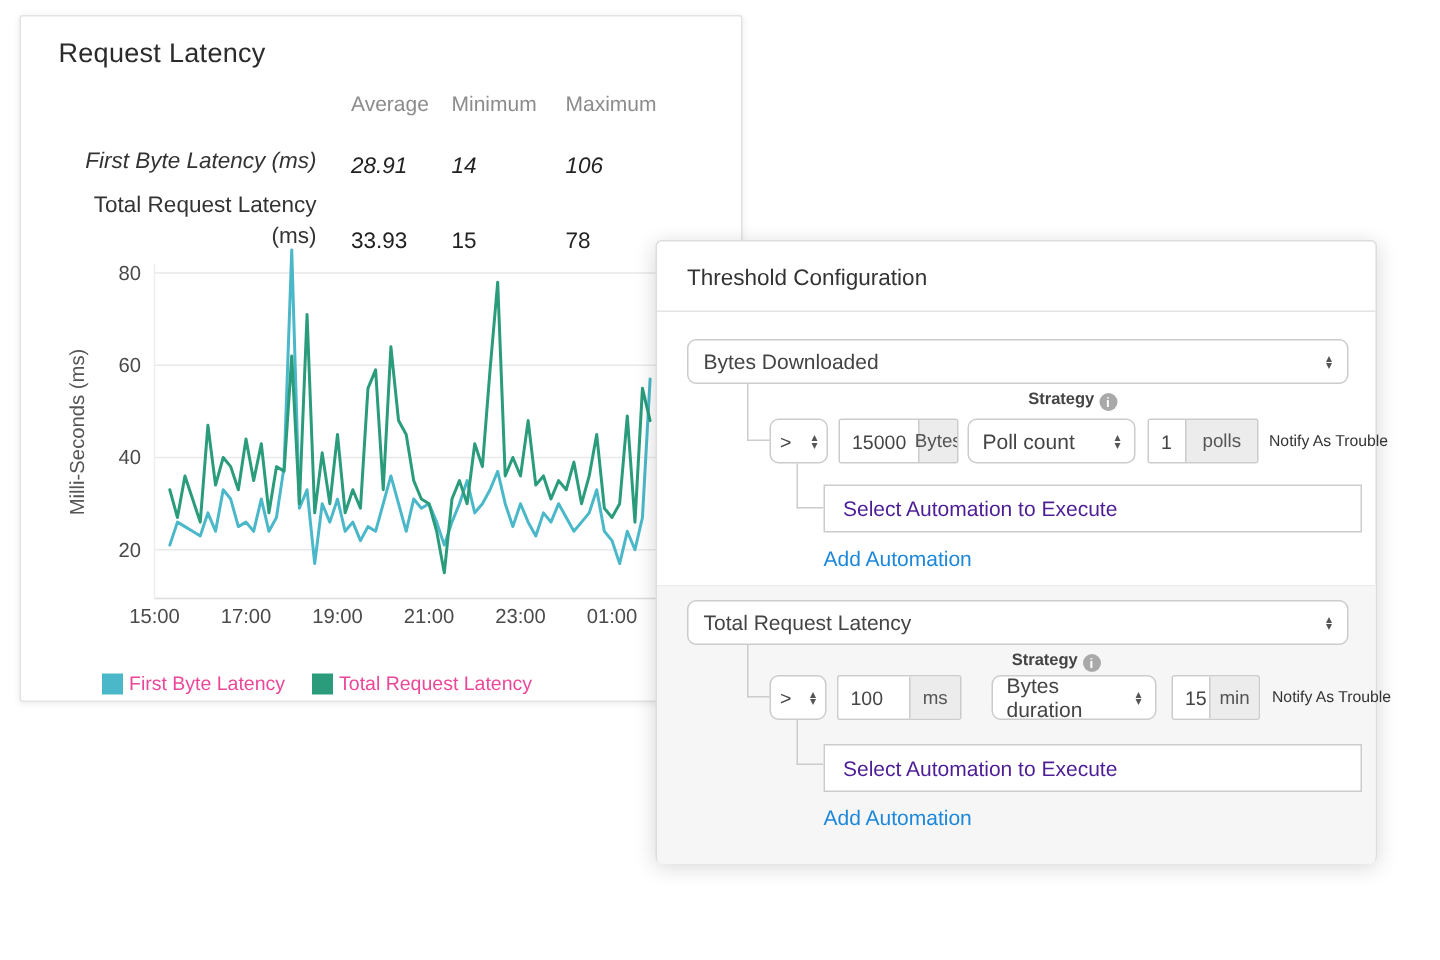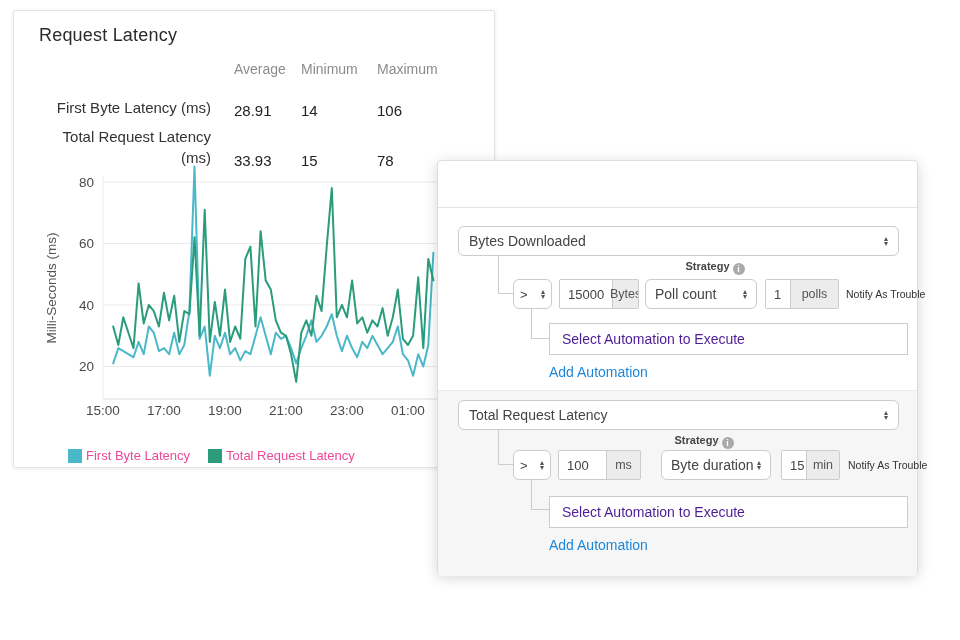--- a/index.html
+++ b/index.html
@@ -8,21 +8,21 @@
   
   .latency-card {
     position:absolute; left:13px; top:10px; width:482px; height:458px;
     background:#fff; border:1px solid #e3e3e3; border-radius:2px;
     box-shadow:0 1px 5px rgba(0,0,0,.08); z-index:1;
   }
   .latency-title { position:absolute; left:25px; top:14px; font-size:18px; color:#2b2b2b; font-weight:500; letter-spacing:.2px; }
   .lat-table { position:absolute; left:25px; top:42px; width:440px; }
   .lat-row { display:flex; align-items:flex-end; }
   .lat-row.hdr { height:24px; }
-  .lat-row.r1 { height:36px; margin-top:6px; }
+  .lat-row.r1 { height:36px; margin-top:6px;font-style:italic; }
   .lat-row.r2 { height:50px; }
   .cell-label { width:172px; text-align:right; font-size:15px; color:#333; line-height:1.45; }
   .cell-a { width:67px; margin-left:23px; }
   .cell-b { width:76px; }
   .cell-c { width:70px; }
   .hdr .cell-a,.hdr .cell-b,.hdr .cell-c { font-size:14px; color:#8c8c8c; }
   .r1 .cell-a,.r1 .cell-b,.r1 .cell-c,.r2 .cell-a,.r2 .cell-b,.r2 .cell-c { font-size:15px; color:#222; }
 
   .latency-chart-svg { position:absolute; left:0; top:0; width:482px; height:458px; }
 
@@ -152,20 +152,21 @@
 
   <div class="legend">
     <span class="legend-swatch" style="background: rgb(75, 184, 201);"></span>
     <span class="legend-label">First Byte Latency</span>
     <span class="legend-swatch" style="background: rgb(42, 156, 124);"></span>
     <span class="legend-label">Total Request Latency</span>
   </div>
 </div>
 
 <div class="threshold-card">
+  <div class="threshold-title">Threshold Configuration</div>
   <div class="threshold-divider"></div>
   <div class="sec2-bg"></div>
 
   <div class="attr-select sel1">
     <span class="grow">Bytes Downloaded</span>
     <span class="stepper"></span>
   </div>
   <div class="elbow elbowA"></div>
   <div class="strategy-label strat1">
     <span>Strategy</span><span class="info-icon"></span>
@@ -204,21 +205,21 @@
   <div class="cond-row row2">
     <div class="op-select op2">
       <span>&gt;</span>
       <span class="stepper"></span>
     </div>
     <div class="val-group" style="margin-left:7px">
       <span class="val-input" style="width:47px">100</span>
       <span class="val-suffix" style="width:34px">ms</span>
     </div>
     <div class="strategy-select" style="margin-left:20px;width:110px">
-      <span>Byte duration</span>
+      <span>Bytes duration</span>
       <span class="stepper"></span>
     </div>
     <div class="val-group" style="margin-left:10px">
       <span class="val-input" style="width:24px">15</span>
       <span class="val-suffix" style="width:33px">min</span>
     </div>
     <div class="notify" style="margin-left:8px">Notify As Trouble</div>
   </div>
   <div class="elbow elbowD"></div>
   <div class="automation-box auto2">Select Automation to Execute</div>

